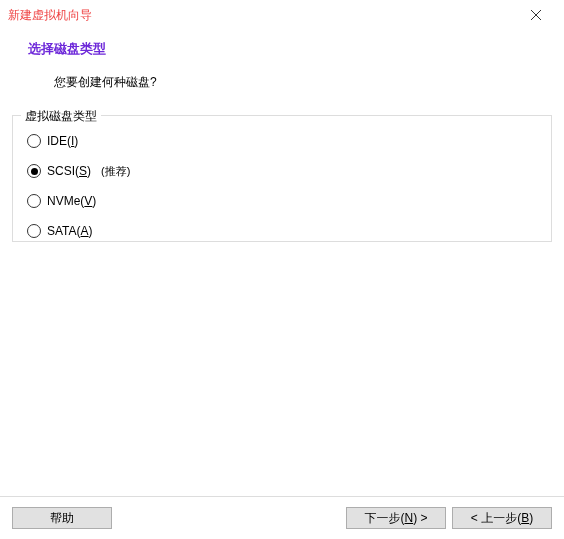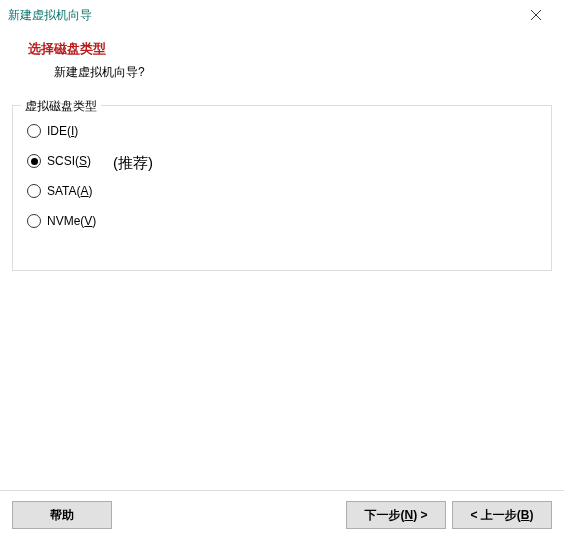--- a/index.html
+++ b/index.html
@@ -17,58 +17,58 @@
     background: #fff;
     display: flex;
     flex-direction: column;
     position: relative;
   }
   .titlebar {
     height: 30px;
     display: flex;
     align-items: center;
     padding: 0 8px;
-    color: #0f766e;
+    color: #ef4444;
     font-size: 12px;
     background: #fff;
   }
   .titlebar-title { flex: 1; }
   .titlebar-close {
     width: 40px;
     height: 28px;
     display: flex;
     align-items: center;
     justify-content: center;
     color: #555;
     font-size: 14px;
   }
   .titlebar-close svg { width: 10px; height: 10px; }
   .header {
     padding: 10px 20px 16px 28px;
   }
   .header-title {
     font-weight: bold;
     font-size: 13px;
-    color: #b91c1c;
-    margin-bottom: 6px;
+    color: #6d28d9;
+    margin-bottom: 16px;
   }
   .header-sub {
     font-size: 12px;
     color: #000;
     padding-left: 26px;
   }
   .content {
     flex: 1;
     padding: 8px 12px 0 12px;
   }
   .groupbox {
     position: relative;
     border: 1px solid #ddd;
     padding: 18px 14px 14px 14px;
-    height: 166px;
+    height: 127px;
   }
   .group-legend {
     position: absolute;
     top: -8px;
     left: 8px;
     background: #fff;
     padding: 0 4px;
     font-size: 12px;
     color: #000;
   }
@@ -93,88 +93,87 @@
     width: 7px;
     height: 7px;
     background: #000;
     border-radius: 50%;
   }
   .radio-label {
     font-size: 12px;
   }
   .radio-label .ul { text-decoration: underline; }
   .radio-note {
-    margin-left: 22px;
-    font-size: 15px;
+    margin-left: 10px;
+    font-size: 11px;
   }
   .footer {
     border-top: 1px solid #ddd;
     padding: 10px 12px;
     display: flex;
     align-items: center;
     gap: 6px;
   }
   .footer-spacer { flex: 1; }
   .btn {
     min-width: 100px;
-    height: 28px;
+    height: 22px;
     background: #e1e1e1;
     border: 1px solid #adadad;
     display: flex;
     align-items: center;
     justify-content: center;
     font-size: 12px;
     padding: 0 10px;
-    font-weight: bold;
   }
   .btn .ul { text-decoration: underline; }
 </style>
 </head>
 <body>
 
 <div class="window">
 
   <div class="titlebar">
     <span class="titlebar-title">新建虚拟机向导</span>
     <div class="titlebar-close">
       <svg viewBox="0 0 10 10">
         <line x1="0" y1="0" x2="10" y2="10" stroke="#333" stroke-width="1"></line>
         <line x1="10" y1="0" x2="0" y2="10" stroke="#333" stroke-width="1"></line>
       </svg>
     </div>
   </div>
 
   <div class="header">
     <div class="header-title">选择磁盘类型</div>
-    <div class="header-sub">新建虚拟机向导?</div>
+    <div class="header-sub">您要创建何种磁盘?</div>
   </div>
 
   <div class="content">
     <div class="groupbox">
       <div class="group-legend">虚拟磁盘类型</div>
 
       <div class="radio-row">
         <span class="radio-circle"></span>
         <span class="radio-label"><span>IDE(</span><span class="ul">I</span><span>)</span></span>
       </div>
 
       <div class="radio-row">
         <span class="radio-circle selected"></span>
         <span class="radio-label"><span>SCSI(</span><span class="ul">S</span><span>)</span></span>
         <span class="radio-note">(推荐)</span>
       </div>
 
       <div class="radio-row">
         <span class="radio-circle"></span>
-        <span class="radio-label"><span>SATA(</span><span class="ul">A</span><span>)</span></span>
+        <span class="radio-label"><span>NVMe(</span><span class="ul">V</span><span>)</span></span>
       </div>
 
       <div class="radio-row">
         <span class="radio-circle"></span>
-        <span class="radio-label"><span>NVMe(</span><span class="ul">V</span><span>)</span></span>
+        <span class="radio-label"><span>SATA(</span><span class="ul">A</span><span>)</span></span>
       </div>
 
     </div>
   </div>
 
   <div class="footer">
     <div class="btn">
       <span>帮助</span>
     </div>
     <div class="footer-spacer"></div>

